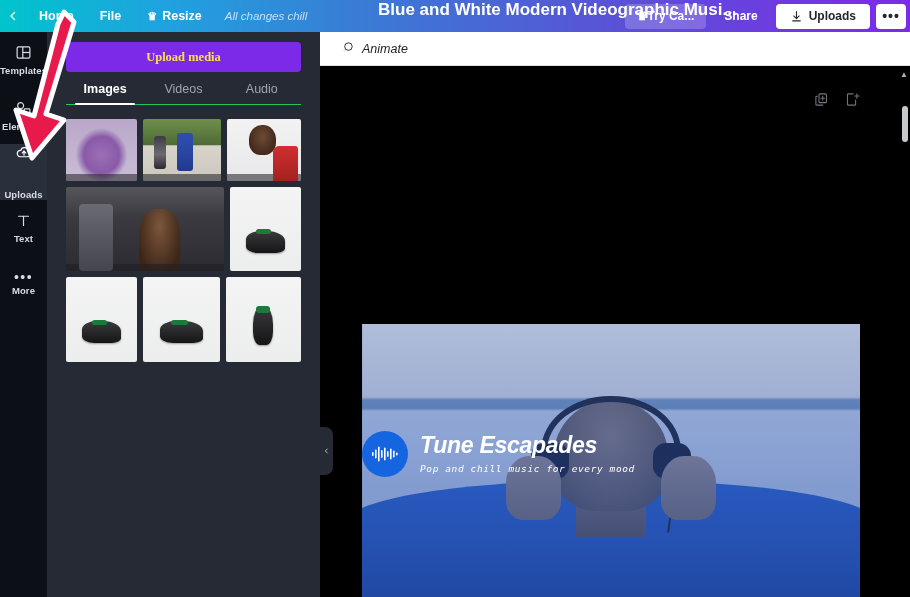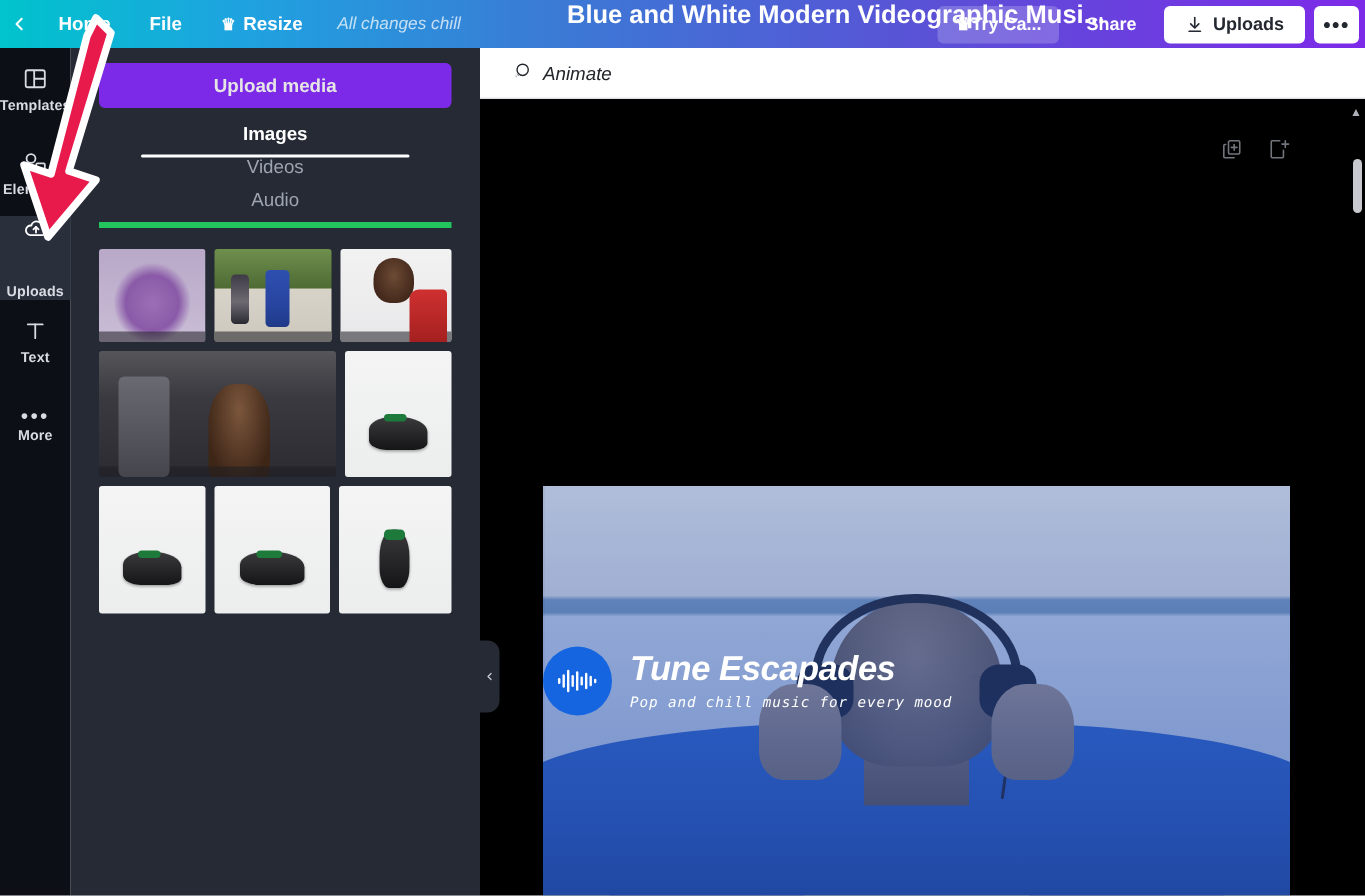--- a/index.html
+++ b/index.html
@@ -71,26 +71,25 @@
   
   #panel {
     position: absolute; left: 47px; top: 32px; width: 273px; height: 565px;
     background: #252a35; z-index: 15; padding: 10px 0 0 0;
   }
   .p-btn {
     margin: 0 auto 10px auto; width: 235px; height: 30px; border-radius: 4px;
     display: flex; align-items: center; justify-content: center;
     font-size: 12.5px; font-weight: bold; cursor: pointer;
   }
-  .p-btn.primary { background: #7d2ae8; color: #e5e5e5; }
+  .p-btn.primary { background: #7d2ae8; color: #fde047; font-family: Liberation Serif, serif; }
   .p-btn.secondary { background: #3b404c; color: #e6e8ed; }
   #ptabs {
     display: flex; width: 235px; margin: 8px auto 0 auto;
-    border-bottom: 4px solid #22c55e;
-    flex-direction: column;
+    border-bottom: 1px solid #22c55e;
   }
   .ptab {
     flex: 1; text-align: center; font-size: 12.5px; color: #9ea4b0;
     padding-bottom: 8px; cursor: pointer; position: relative;
   }
   .ptab.active { color: #fff; font-weight: bold; }
   .ptab.active::after {
     content: ""; position: absolute; left: 12%; right: 12%; bottom: -1px;
     height: 2px; background: #fff; border-radius: 1px;
   }

